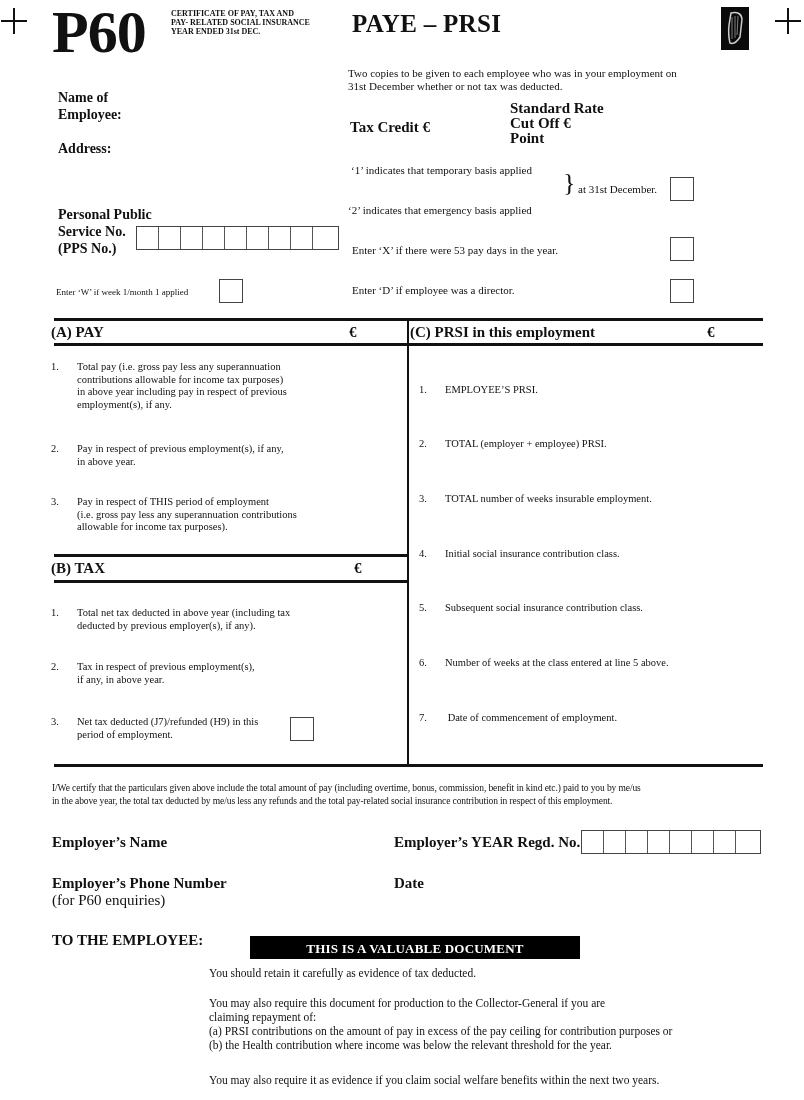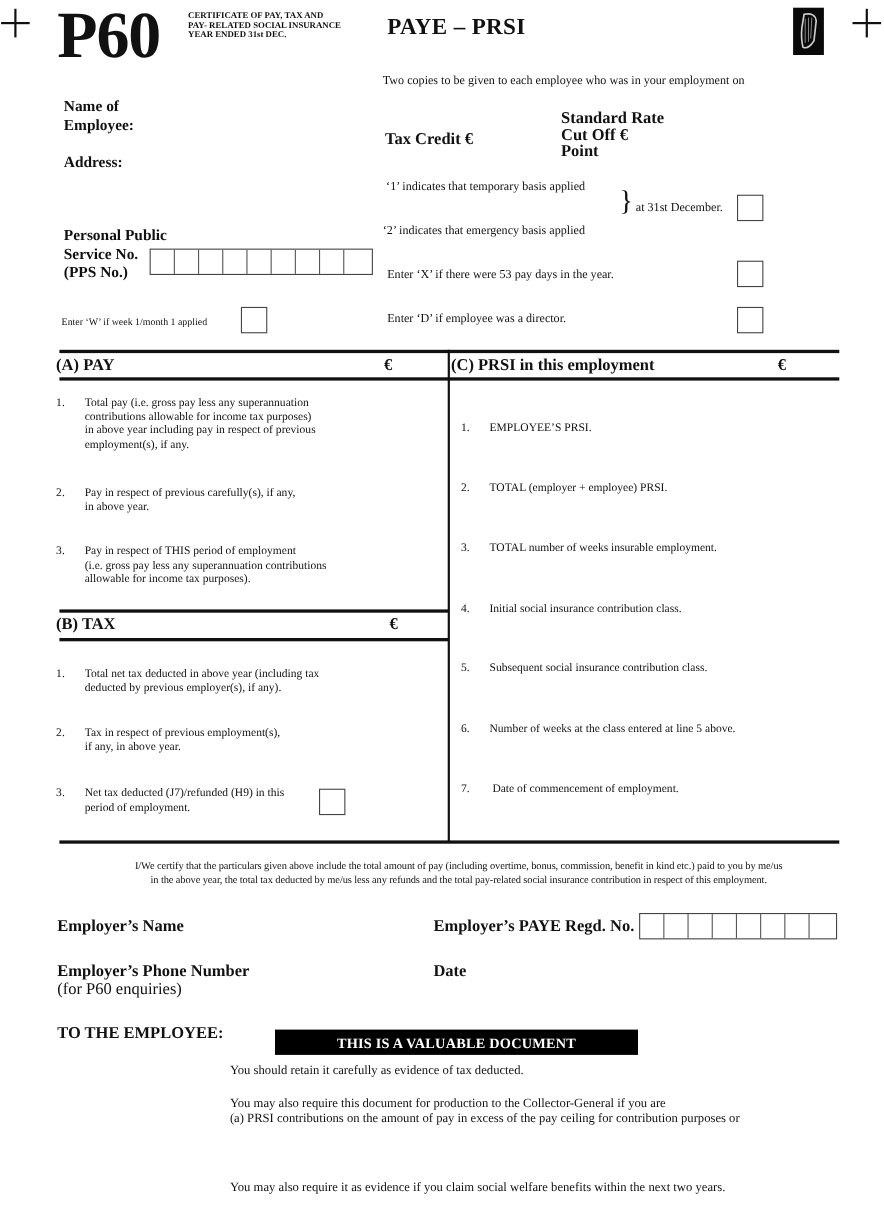--- a/index.html
+++ b/index.html
@@ -5,36 +5,36 @@
   * { box-sizing: border-box; margin: 0; padding: 0; }
   html, body { width: 804px; height: 1100px; background: #ffffff; overflow: hidden; }
   body { position: relative; font-family: "Liberation Serif", "DejaVu Serif", serif; color: #111; }
   .abs { position: absolute; }
   .crosshair { position: absolute; width: 26px; height: 26px; }
   .crosshair::before, .crosshair::after { content: ""; position: absolute; background: #111; }
   .crosshair::before { left: 12px; top: 0; width: 2px; height: 26px; }
   .crosshair::after { top: 12px; left: 0; height: 2px; width: 26px; }
   .p60 { font-weight: bold; font-size: 60px; line-height: 60px; letter-spacing: -1px; }
   .cert { font-weight: bold; font-size: 8px; line-height: 9px; }
-  .title { font-weight: bold; font-size: 21px; line-height: 28px; letter-spacing: 0.3px; }
+  .title { font-weight: bold; font-size: 25px; line-height: 28px; letter-spacing: 0.3px; }
   .small { font-size: 11px; line-height: 13px; }
   .lbl-bold { font-weight: bold; font-size: 14px; line-height: 17px; }
   .lbl-bold-sm { font-weight: bold; font-size: 15px; line-height: 15px; }
   .box { position: absolute; border: 1.3px solid #444; width: 24px; height: 24px; background: #fff; }
   .cells { position: absolute; display: flex; border: 1.3px solid #444; height: 24px; }
   .cells .cell { width: 22px; height: 100%; border-right: 1.2px solid #555; }
   .cells .cell:last-child { border-right: none; }
   .hline { position: absolute; background: #111; height: 2.5px; }
   .vline { position: absolute; background: #111; width: 2px; }
   .sec-head { position: absolute; font-weight: bold; font-size: 15px; line-height: 18px; }
   .item { position: absolute; font-size: 10.5px; line-height: 12.5px; display: flex; }
   .item .num { width: 26px; flex: none; }
   .item .txt { flex: 1; }
   .harp { position: absolute; left: 721px; top: 7px; width: 28px; height: 43px; background: #0a0a0a; }
-  .cert-text { font-size: 9.5px; line-height: 12.5px; letter-spacing: -0.1px; text-align: center; }
+  .cert-text { font-size: 9.5px; line-height: 12.5px; letter-spacing: -0.1px; }
   .banner { position: absolute; left: 250px; top: 936px; width: 330px; height: 23px; background: #000; color: #fff; font-weight: bold; font-size: 13px; text-align: center; line-height: 26px; letter-spacing: 0.2px; }
   .emp-text { position: absolute; left: 209px; font-size: 11.5px; line-height: 14px; }
 </style>
 </head>
 <body>
 
 <div class="crosshair" style="left:1px; top:8px;"></div>
 <div class="crosshair" style="left:775px; top:8px;"></div>
 
 <div class="abs p60" style="left:52px; top:2px;">P60</div>
@@ -47,20 +47,21 @@
   <div>PAYE – PRSI</div>
 </div>
 <div class="harp">
   <svg width="28" height="43" viewBox="0 0 28 43">
     <path d="M10 6 Q20 4 21 12 L19 30 Q14 38 9 36 Q7 28 8 18 Z" fill="none" stroke="#ccc" stroke-width="1.5"></path>
     <path d="M11 10 L11 32 M14 9 L14 31 M17 9 L16 28" stroke="#999" stroke-width="0.8"></path>
   </svg>
 </div>
 <div class="abs small" style="left:348px; top:67px;">
   <div>Two copies to be given to each employee who was in your employment on</div>
+  <div>31st December whether or not tax was deducted.</div>
 </div>
 
 <div class="abs lbl-bold" style="left:58px; top:89px;">
   <div>Name of</div>
   <div>Employee:</div>
 </div>
 <div class="abs" style="left:150px; top:100px; width:180px; height:20px;"></div>
 <div class="abs lbl-bold" style="left:58px; top:140px;">Address:</div>
 <div class="abs" style="left:150px; top:140px; width:180px; height:60px;"></div>
 
@@ -121,21 +122,21 @@
     <div>contributions allowable for income tax purposes)</div>
     <div>in above year including pay in respect of previous</div>
     <div>employment(s), if any.</div>
   </span>
 </div>
 <div class="abs" style="left:330px; top:361px; width:70px; height:50px;"></div>
 
 <div class="item" style="left:51px; top:443px; width:300px;">
   <span class="num">2.</span>
   <span class="txt">
-    <div>Pay in respect of previous carefully(s), if any,</div>
+    <div>Pay in respect of previous employment(s), if any,</div>
     <div>in above year.</div>
   </span>
 </div>
 <div class="abs" style="left:330px; top:443px; width:70px; height:26px;"></div>
 
 <div class="item" style="left:51px; top:496px; width:300px;">
   <span class="num">3.</span>
   <span class="txt">
     <div>Pay in respect of THIS period of employment</div>
     <div>(i.e. gross pay less any superannuation contributions</div>
@@ -221,21 +222,21 @@
 <div class="abs" style="left:690px; top:708px; width:70px; height:22px;"></div>
 
 <div class="abs cert-text" style="left:52px; top:782px; width:730px;">
   <div style="white-space:nowrap;">I/We certify that the particulars given above include the total amount of pay (including overtime, bonus, commission, benefit in kind etc.) paid to you by me/us</div>
   <div style="white-space:nowrap;">in the above year, the total tax deducted by me/us less any refunds and the total pay-related social insurance contribution in respect of this employment.</div>
 </div>
 
 <div class="abs lbl-bold-sm" style="left:52px; top:835px;">Employer’s Name</div>
 <div class="abs" style="left:170px; top:830px; width:210px; height:22px;"></div>
 
-<div class="abs lbl-bold-sm" style="left:394px; top:835px;">Employer’s PAYE Regd. No.</div>
+<div class="abs lbl-bold-sm" style="left:394px; top:835px;">Employer’s YEAR Regd. No.</div>
 <div class="cells" style="left:581px; top:830px; width:180px;">
   <div class="cell"></div>
   <div class="cell"></div>
   <div class="cell"></div>
   <div class="cell"></div>
   <div class="cell"></div>
   <div class="cell"></div>
   <div class="cell"></div>
   <div class="cell"></div>
 </div>
@@ -245,15 +246,17 @@
 <div class="abs" style="left:230px; top:872px; width:150px; height:22px;"></div>
 
 <div class="abs lbl-bold-sm" style="left:394px; top:876px;">Date</div>
 <div class="abs" style="left:430px; top:872px; width:200px; height:22px;"></div>
 
 <div class="abs lbl-bold-sm" style="left:52px; top:933px;">TO THE EMPLOYEE:</div>
 <div class="banner">THIS IS A VALUABLE DOCUMENT</div>
 <div class="emp-text" style="top:966px;">You should retain it carefully as evidence of tax deducted.</div>
 <div class="emp-text" style="top:996px;">
   <div>You may also require this document for production to the Collector-General if you are</div>
+  <div>claiming repayment of:</div>
   <div style="white-space:nowrap;">(a) PRSI contributions on the amount of pay in excess of the pay ceiling for contribution purposes or</div>
+  <div>(b) the Health contribution where income was below the relevant threshold for the year.</div>
 </div>
 <div class="emp-text" style="top:1073px;">You may also require it as evidence if you claim social welfare benefits within the next two years.</div>
 
 </body></html>

